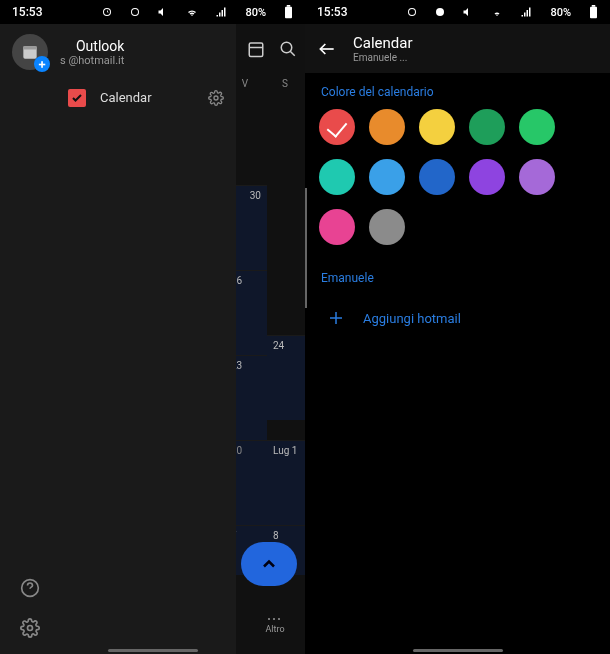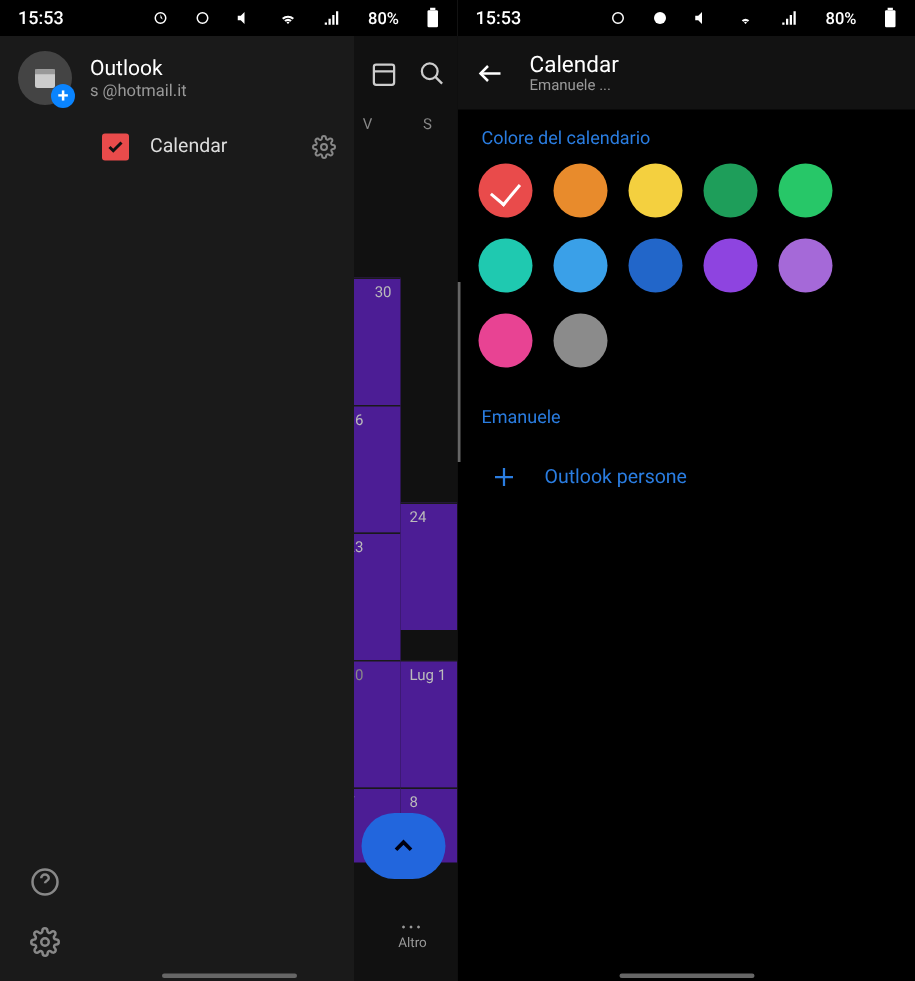--- a/index.html
+++ b/index.html
@@ -12,34 +12,34 @@
     .status-bar { height: 24px; display: flex; align-items: center; justify-content: space-between; padding: 0 12px; color: #fff; font-size: 12px; font-weight: 500; }
     .status-right { display: flex; align-items: center; gap: 16px; }
     .status-right svg { display: block; }
     
     
     .cal-bg { position: absolute; top: 24px; right: 0; width: 80px; height: 630px; background: #111; }
     .cal-icon-btn { position: absolute; top: 16px; right: 40px; width: 18px; height: 18px; }
     .cal-search-btn { position: absolute; top: 16px; right: 8px; width: 18px; height: 18px; }
     .day-head { position: absolute; top: 54px; right: 0; width: 80px; display: flex; color: #888; font-size: 10px; }
     .day-head div { flex: 1; text-align: center; }
-    .cal-cell { position: absolute; background: #4c1d95; border-top: 1px solid #1a1a1a; color: #bbb; font-size: 10px; padding: 4px 6px; }
+    .cal-cell { position: absolute; background: #0f172a; border-top: 1px solid #1a1a1a; color: #bbb; font-size: 10px; padding: 4px 6px; }
     .fab { position: absolute; background: #2266dd; border-radius: 24px; display: flex; align-items: center; justify-content: center; }
     .more-btn { position: absolute; color: #999; font-size: 9px; text-align: center; }
     .more-dots { letter-spacing: 2px; }
     .home-ind { position: absolute; bottom: 2px; left: 50%; transform: translateX(-50%); width: 90px; height: 3px; background: #666; border-radius: 2px; }
     
     
     .drawer { position: absolute; top: 24px; left: 0; width: 236px; height: 630px; background: #1a1a1a; }
     .drawer-header { display: flex; align-items: center; padding: 10px 12px; gap: 12px; }
     .avatar-wrap { position: relative; width: 36px; height: 36px; }
     .avatar { width: 36px; height: 36px; border-radius: 50%; background: #444; display: flex; align-items: center; justify-content: center; }
     .avatar svg { width: 20px; height: 20px; }
     .plus-badge { position: absolute; bottom: -2px; right: -2px; width: 16px; height: 16px; border-radius: 50%; background: #0a84ff; display: flex; align-items: center; justify-content: center; color: #fff; font-size: 13px; font-weight: 600; line-height: 1; }
-    .drawer-title { color: #fff; font-size: 14px; }
+    .drawer-title { color: #fff; font-size: 14px; text-align: right; }
     .drawer-sub { color: #999; font-size: 11px; }
     .drawer-item { display: flex; align-items: center; padding: 10px 12px 10px 64px; gap: 12px; position: relative; }
     .chk { position: absolute; left: 68px; width: 18px; height: 18px; background: #e94b4b; border-radius: 2px; display: flex; align-items: center; justify-content: center; }
     .drawer-item-label { color: #ddd; font-size: 13px; margin-left: 36px; }
     .drawer-item-gear { position: absolute; right: 12px; }
     .drawer-bottom { position: absolute; bottom: 16px; left: 20px; display: flex; flex-direction: column; gap: 20px; }
     
     
     .header-r { display: flex; align-items: center; padding: 10px 12px; gap: 16px; background: #121212; }
     .header-text .t1 { color: #fff; font-size: 15px; }
@@ -254,18 +254,18 @@
     </div>
 
   <div class="section-title">Emanuele</div>
   <div class="share-row">
     <span class="icon">
         <svg width="18" height="18" viewBox="0 0 24 24" fill="none" stroke="#2a7de1" stroke-width="2">
           <line x1="12" y1="4" x2="12" y2="20"></line>
           <line x1="4" y1="12" x2="20" y2="12"></line>
         </svg>
       </span>
-    <span>Outlook persone</span>
+    <span>Aggiungi hotmail</span>
   </div>
 
   <div class="scroll-ind"></div>
   <div class="home-ind"></div>
 </div>
 
 </body></html>

